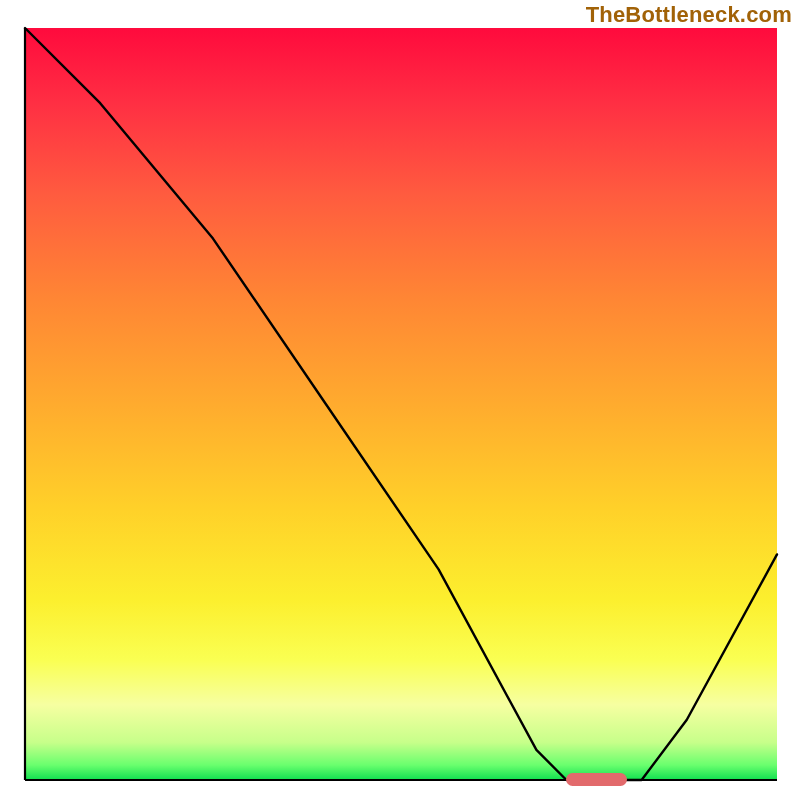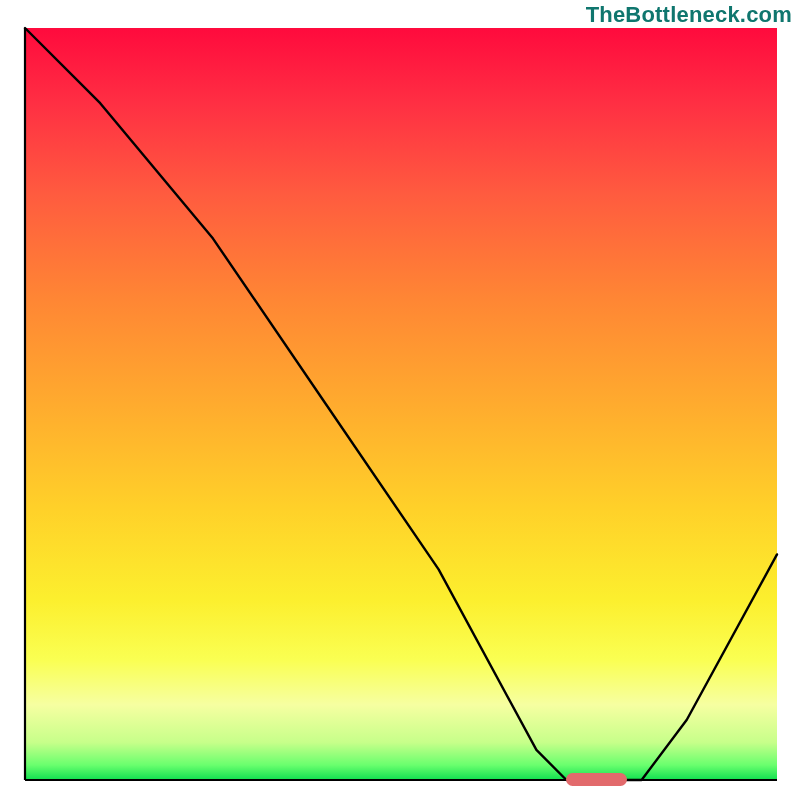--- a/index.html
+++ b/index.html
@@ -15,21 +15,21 @@
     position: relative;
     width: 800px;
     height: 800px;
   }
   .watermark {
     position: absolute;
     top: 2px;
     right: 8px;
     font-size: 22px;
     font-weight: 600;
-    color: #0f766e;
+    color: #a16207;
     letter-spacing: 0.2px;
     user-select: none;
   }
   .plot-area {
     position: absolute;
     left: 25px;
     top: 28px;
     width: 752px;
     height: 752px;
   }

